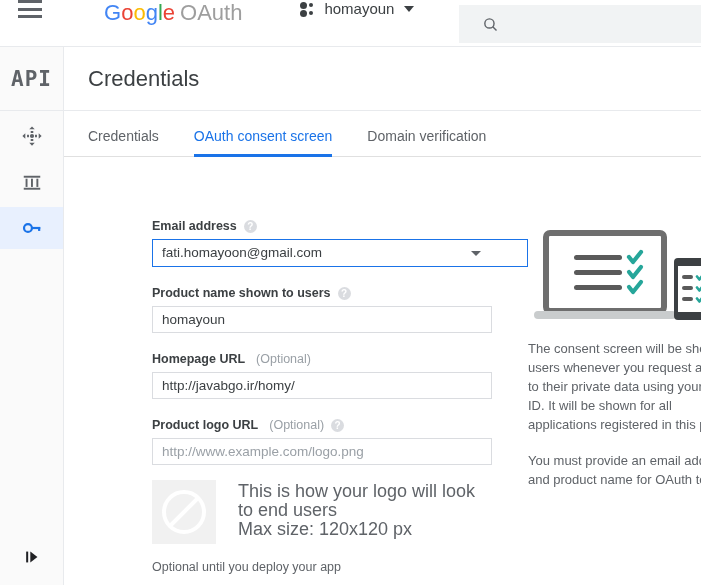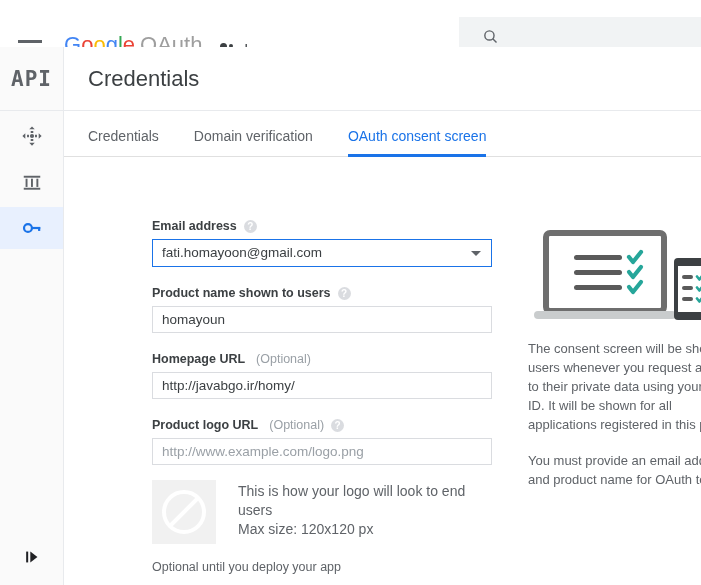--- a/index.html
+++ b/index.html
@@ -8,23 +8,24 @@
     width: 701px; height: 585px;
     overflow: hidden;
     background: #ffffff;
     font-family: "Liberation Sans", sans-serif;
     -webkit-font-smoothing: antialiased;
   }
   #app { position: relative; width: 701px; height: 585px; background:#fff; }
 
   
   .topbar {
-    position: absolute; left:0; top:12px; width:701px; height:47px;
-    background:#fff; display:flex; align-items:flex-end;
+    position: absolute; left:0; top:0; width:701px; height:47px;
+    background:#fff; display:flex; align-items:flex-start;
     border-bottom: 1px solid #e8eaed;
+    gap: 40px;
   }
   .hamburger {
     width: 24px; height: 18px; margin-left: 18px;
     display: flex; flex-direction: column; justify-content: space-between;
     cursor: pointer;
   }
   .hamburger span { display:block; height:3px; width:100%; background:#5f6368; border-radius:0; }
 
   .brand { margin-left: 22px; display:flex; align-items:baseline; font-size:22px; letter-spacing:0px;}
   .brand .g1 { color:#4285F4; }
@@ -113,37 +114,37 @@
   .sublabel { font-size:12.5px; color:#5f6368; font-weight:normal; margin-top:-3px; margin-bottom:6px;}
 
   .inp {
     width:340px; height:27px; border:1px solid #dadce0; background:#fff;
     font-size:13.5px; color:#3c4043; padding:0 9px;
     font-family:"Liberation Sans", sans-serif; outline:none;
   }
   .inp::placeholder { color:#9aa0a6; }
   .sel-wrap { position:relative; width:340px; }
   .sel {
-    width:340px; height:28px; border:1px solid #1a73e8; background:#fff;
+    width:376px; height:28px; border:1px solid #1a73e8; background:#fff;
     font-size:13.5px; color:#3c4043; padding:0 9px; line-height:26px;
     cursor:pointer;
   }
   .sel-caret {
     position:absolute; right:11px; top:12px; width:0;height:0;
     border-left:5px solid transparent; border-right:5px solid transparent;
     border-top:5px solid #5f6368;
   }
   .gap { height:19px; }
 
   .logo-row { display:flex; align-items:flex-start; margin-top:15px; }
   .logo-box {
     width:64px; height:64px; background:#f1f1f1; position:relative; flex:none;
   }
   .logo-note { margin-left:22px; padding-top:2px; }
-  .logo-note div { font-size:14px; color:#5f6368; line-height:19px; }
+  .logo-note div { font-size:18px; color:#5f6368; line-height:19px; }
 
   
   .side { position:absolute; left:464px; top:178px; width:215px; }
   .side-illu { width:215px; height:110px; }
   .side-text p { font-size:13px; color:#5f6368; line-height:19px; margin:0 0 17px 0; }
 </style>
 </head>
 <body>
 
 <div id="app">
@@ -217,22 +218,22 @@
   </div>
 
   <div class="content">
 
     <div class="page-head">
       <div class="page-title">Credentials</div>
     </div>
 
     <div class="tabs">
       <div class="tab">Credentials</div>
+      <div class="tab active">OAuth consent screen</div>
       <div class="tab">Domain verification</div>
-      <div class="tab active">OAuth consent screen</div>
     </div>
 
     <div class="form">
 
       <div class="fl">
         <span>Email address</span>
         <span class="help">?</span>
       </div>
       <div class="sel-wrap">
         <div class="sel">fati.homayoon@gmail.com</div>

